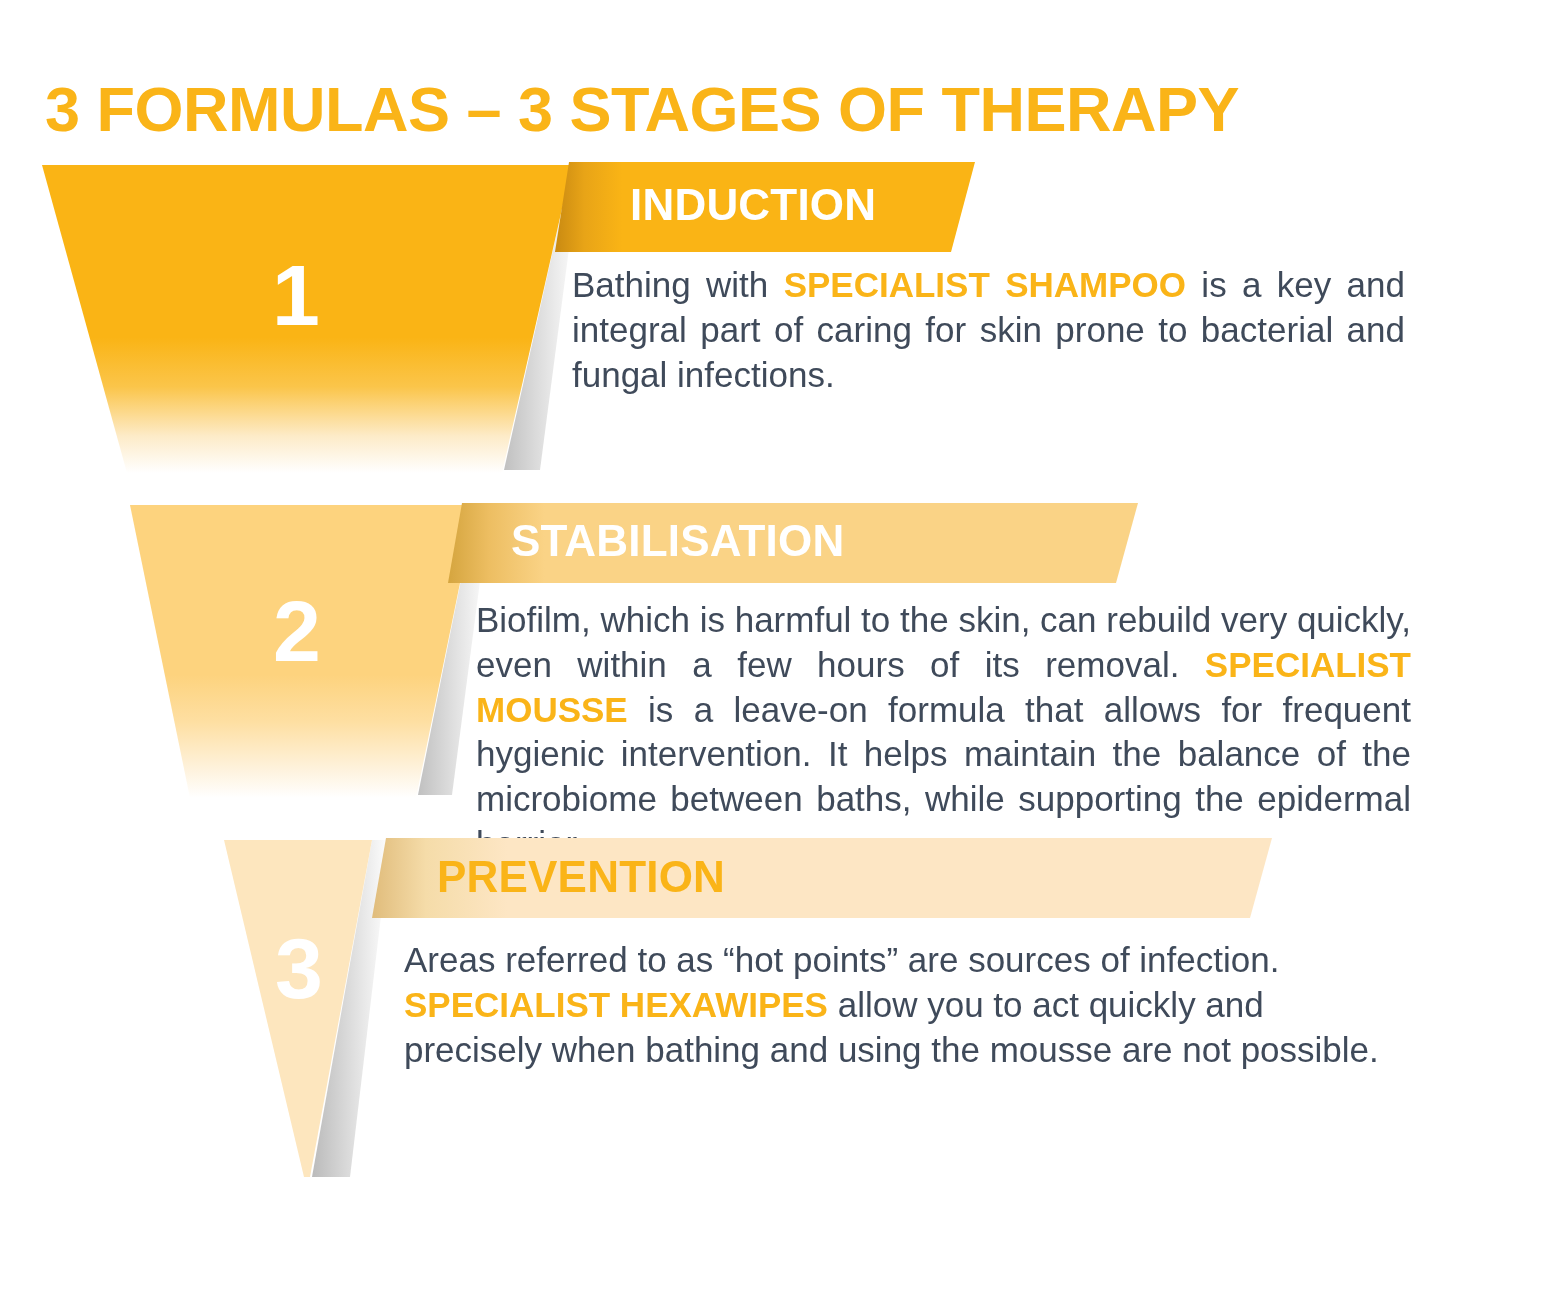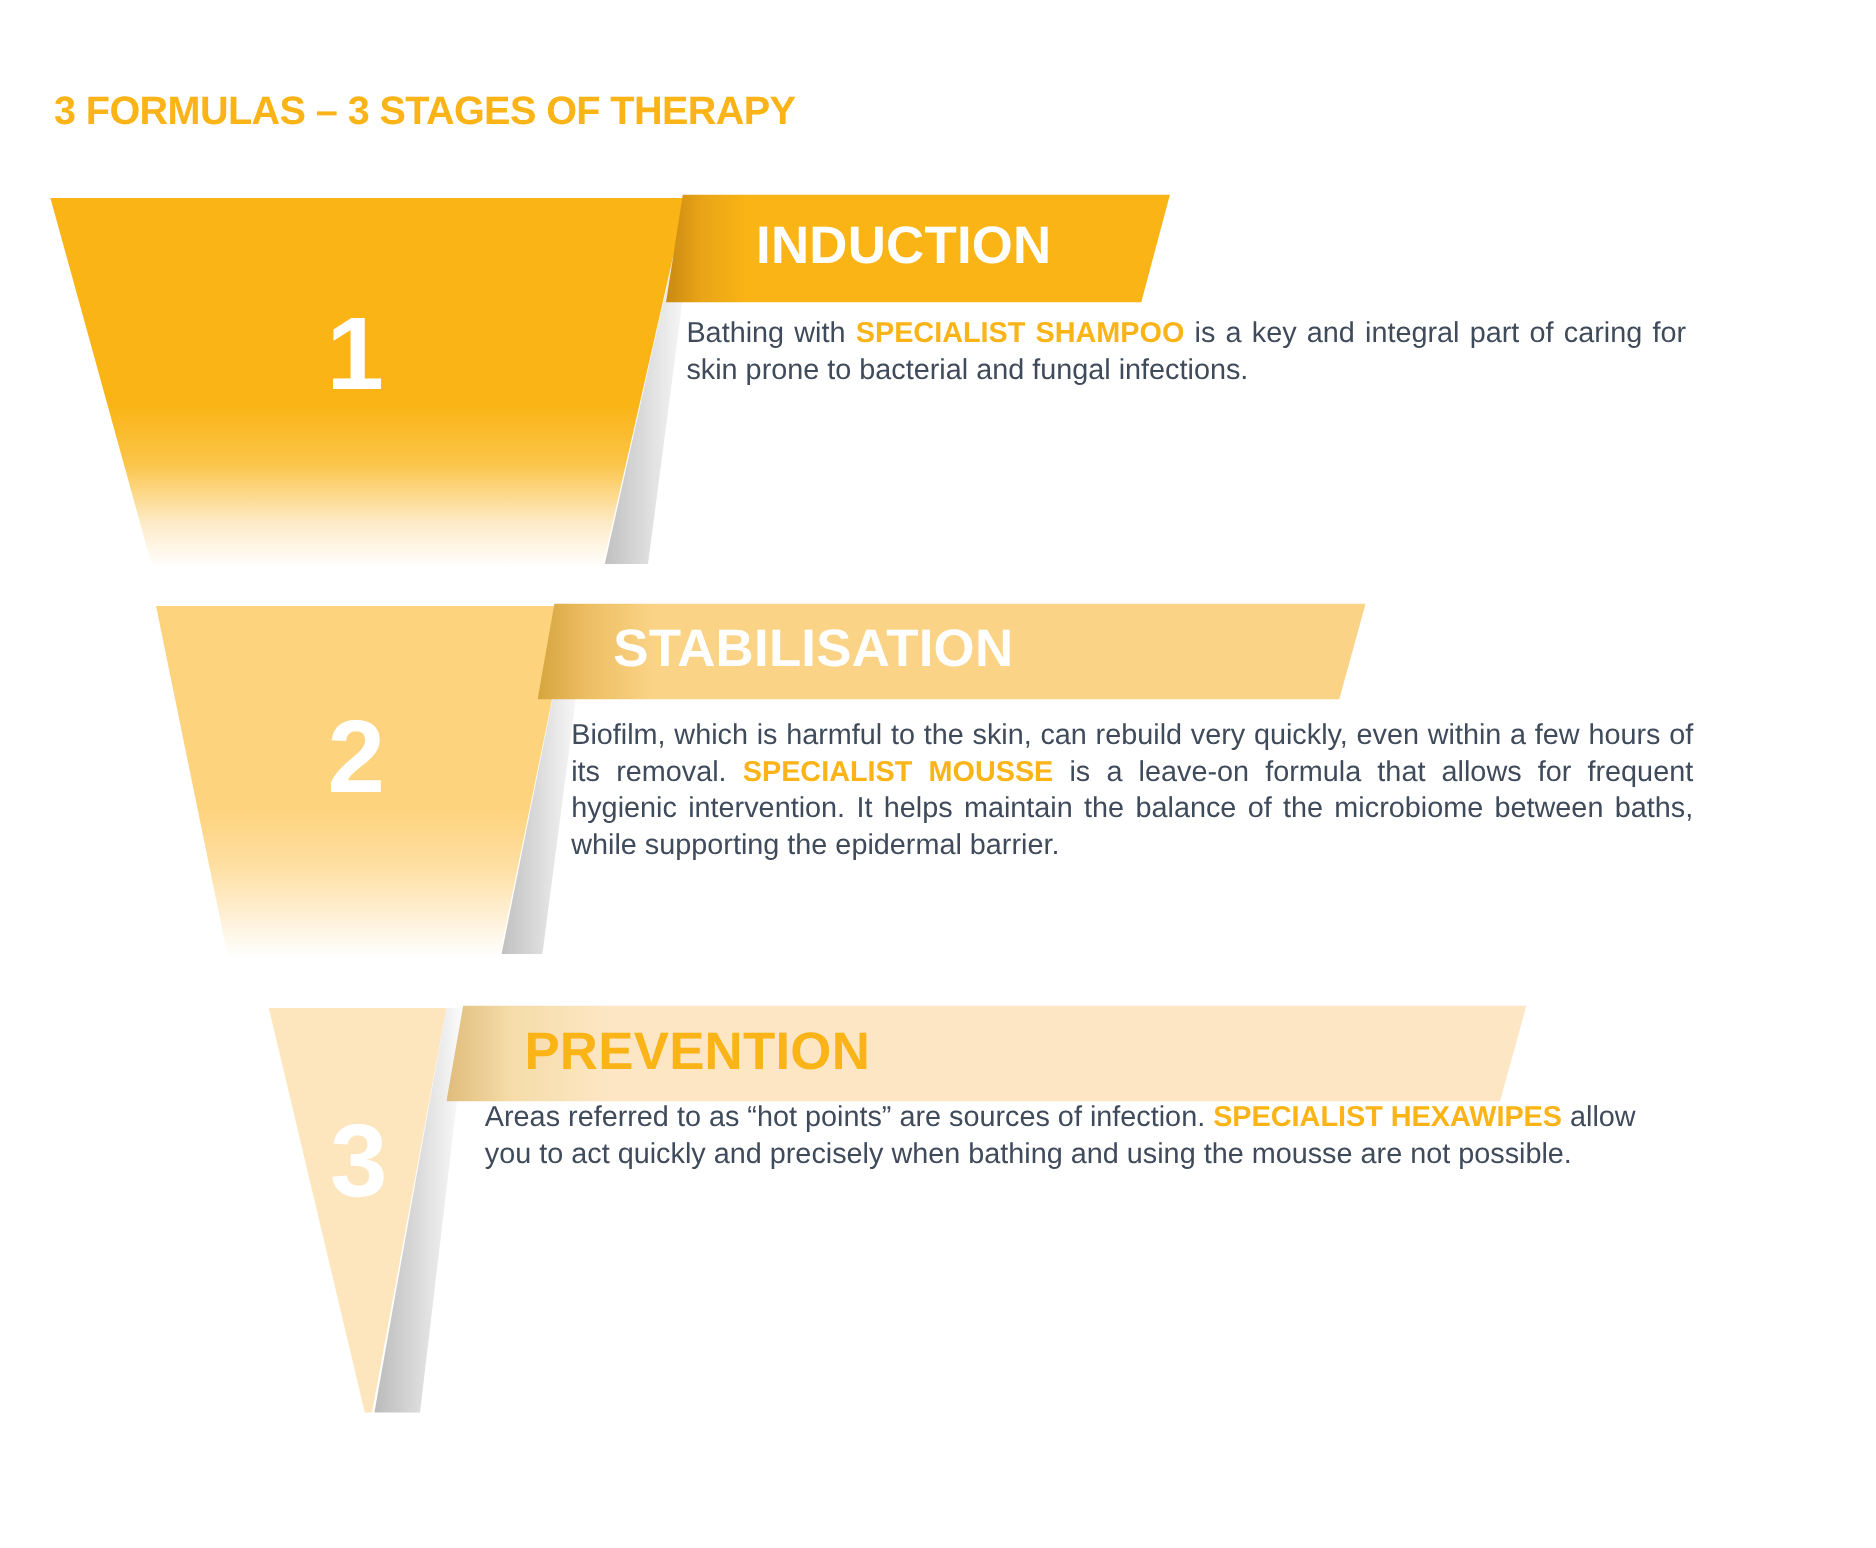--- a/index.html
+++ b/index.html
@@ -17,21 +17,21 @@
     height: 1290px;
     background: #ffffff;
     overflow: hidden;
   }
 
   
   .page-title {
     position: absolute;
     left: 45px;
     top: 73px;
-    font-size: 33px;
+    font-size: 63px;
     font-weight: bold;
     letter-spacing: -0.5px;
     color: #FAB418;
     white-space: nowrap;
   }
 
   
   .stage {
     position: absolute;
     left: 0;
@@ -69,21 +69,21 @@
     line-height: 1;
     white-space: nowrap;
   }
   .banner-label.light { color: #ffffff; }
   .banner-label.accent { color: #FAB418; }
 
   
   .stage-body {
     position: absolute;
     color: #3F4A5A;
-    font-size: 24px;
+    font-size: 35px;
     line-height: 1.28;
     text-align: justify;
     text-justify: inter-word;
   }
   .stage-body .hl {
     color: #FAB418;
     font-weight: bold;
   }
 </style>
 </head>
@@ -210,18 +210,18 @@
             <stop offset="15%" stop-color="#FDE6C4"></stop>
             <stop offset="100%" stop-color="#FDE6C4"></stop>
           </linearGradient>
         </defs>
         <polygon points="14,0 900,0 878,80 0,80" fill="url(#bg3)"></polygon>
       </svg>
     </div>
 
     <div class="banner-label accent" style="left:437px; top:855px;text-align:center;">PREVENTION</div>
 
-    <div class="stage-body" style="left:404px; top:916px; width:1000px; text-align:left;">
+    <div class="stage-body" style="left:404px; top:938px; width:1000px; text-align:left;">
       <span>Areas referred to as “hot points” are sources of infection. </span><span class="hl">SPECIALIST HEXAWIPES</span><span> allow you to act quickly and precisely when bathing and using the mousse are not possible.</span>
     </div>
   </div>
 
 </div>
 
 </body></html>

